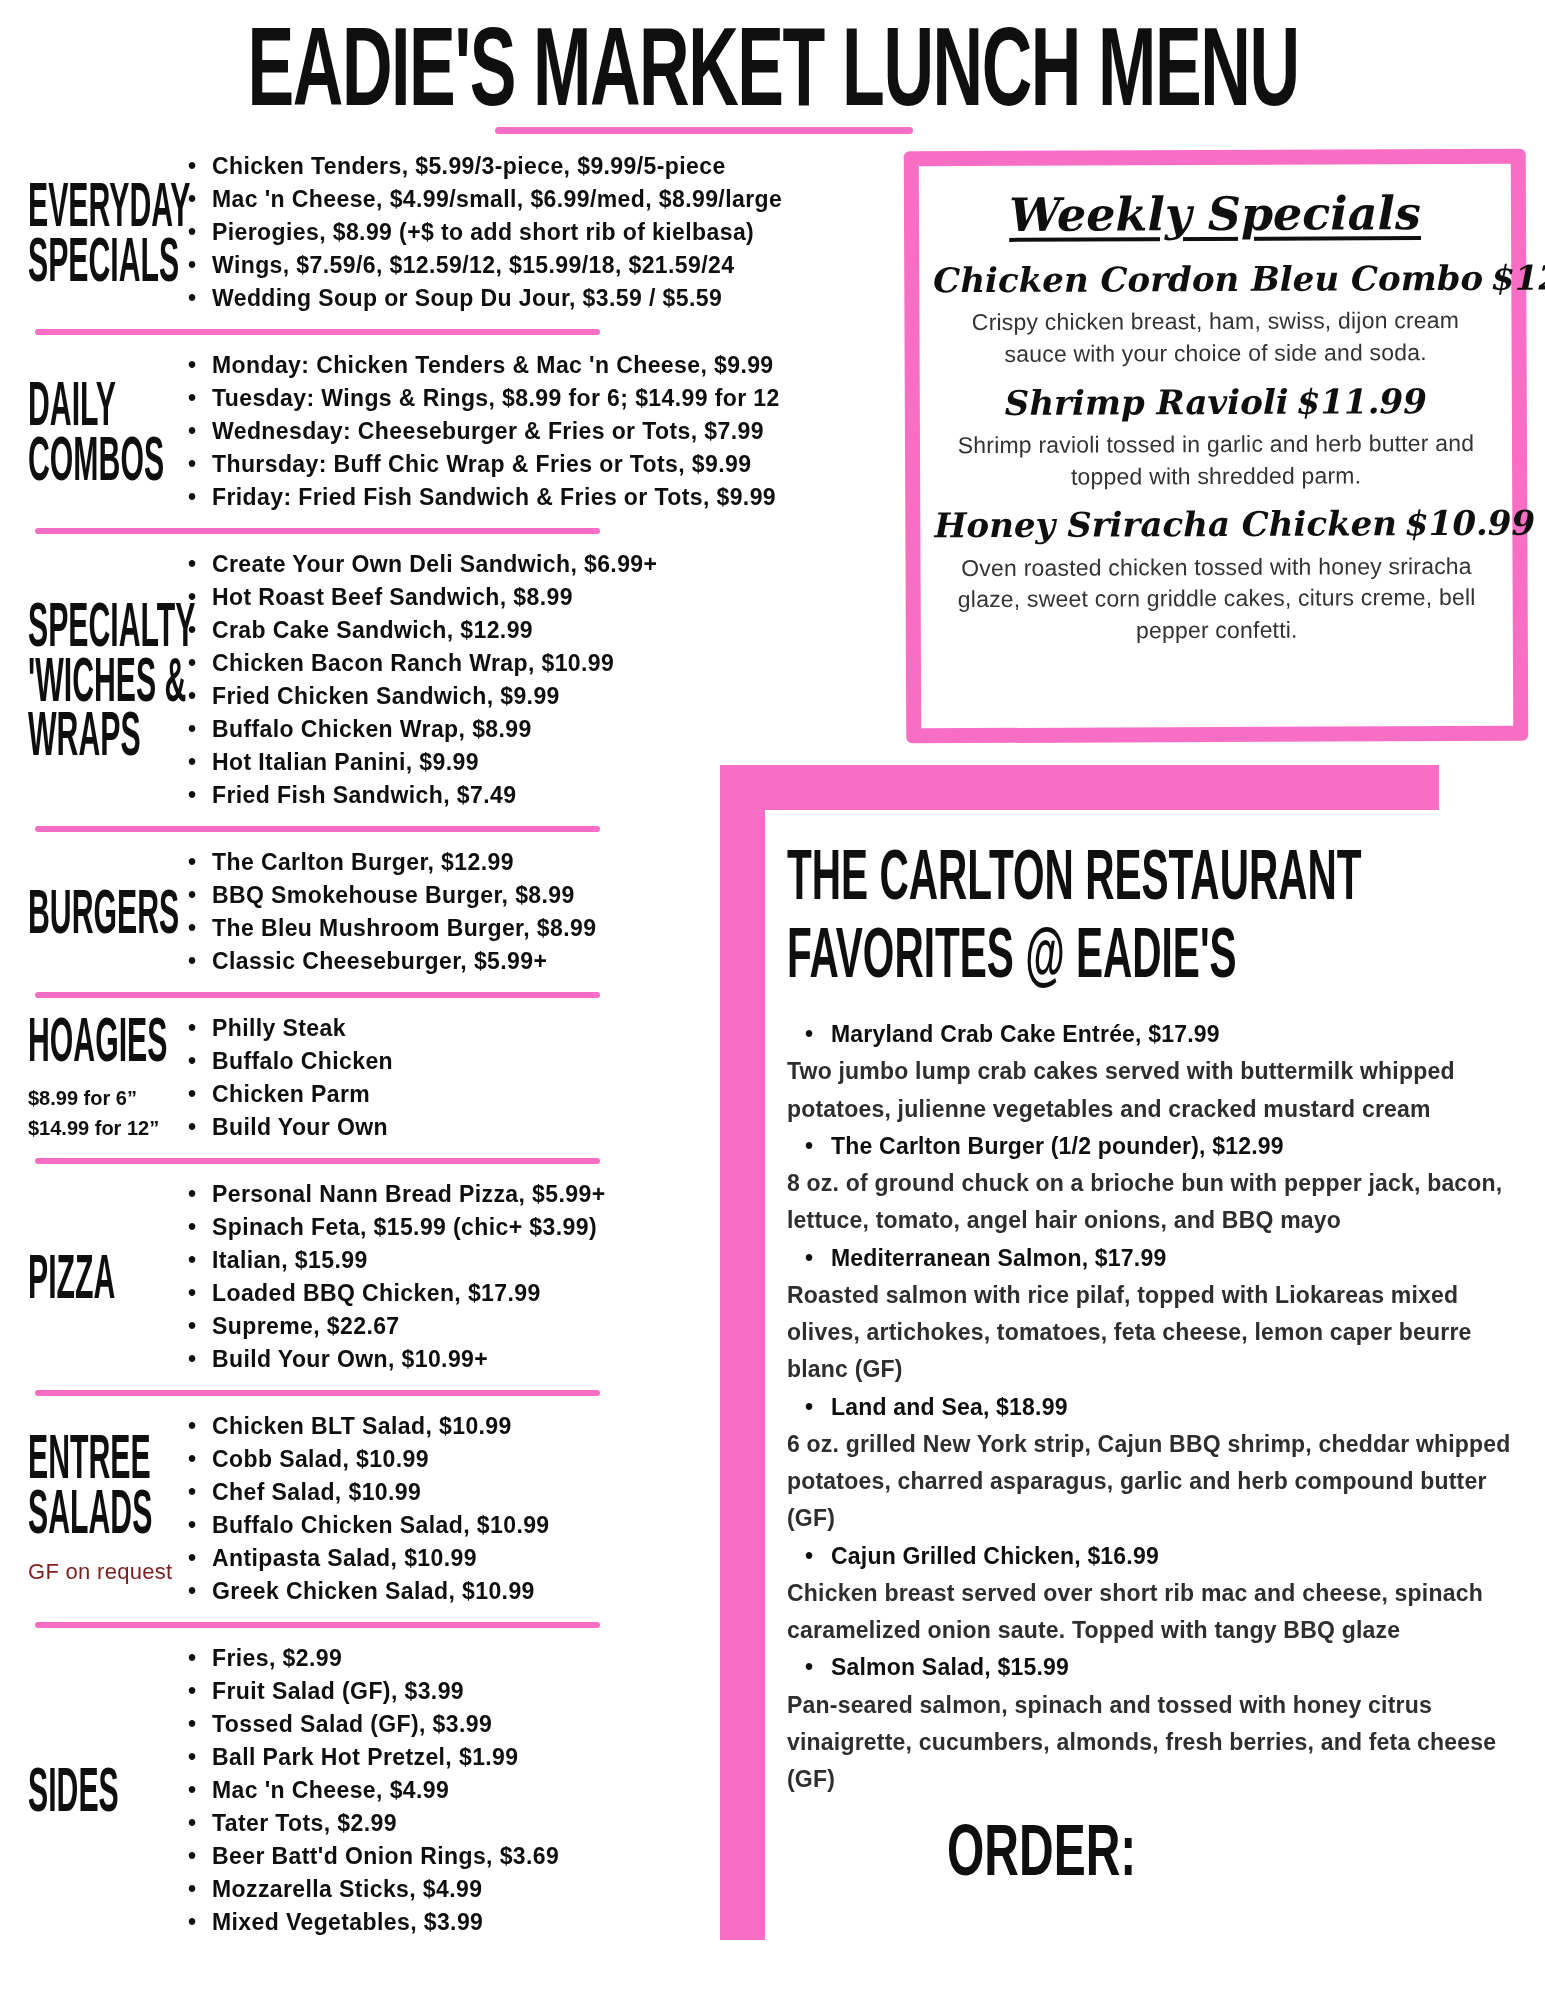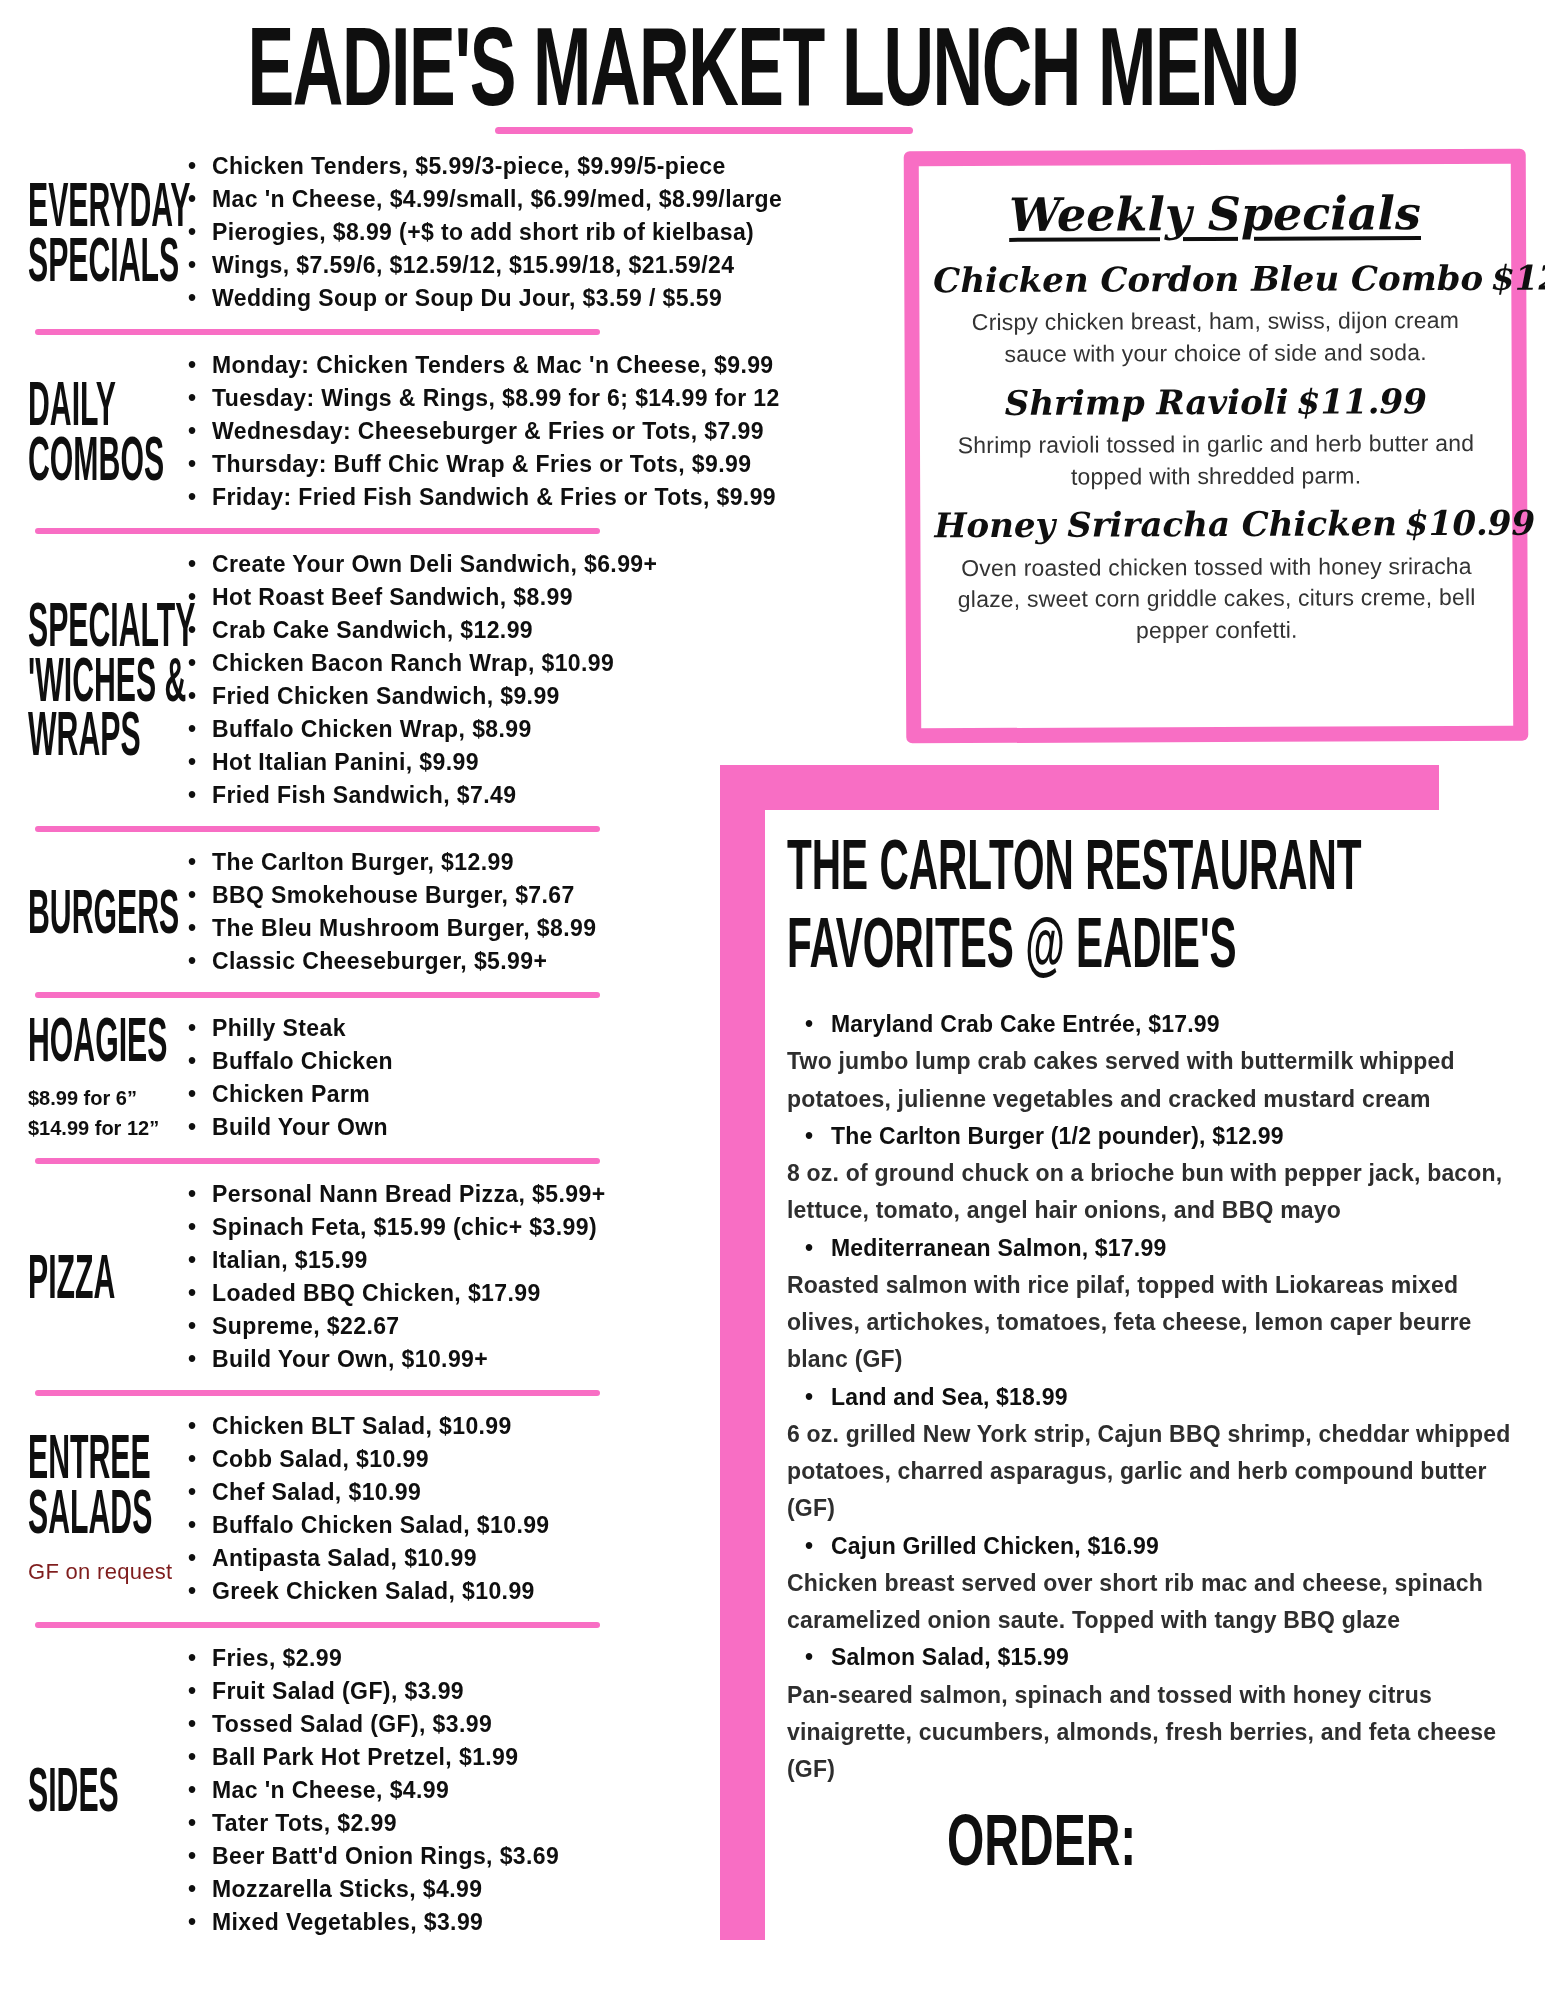--- a/index.html
+++ b/index.html
@@ -59,21 +59,21 @@
   }
   .ws-price { margin-left:8px; }
   .ws-desc {
     font-size:23px; line-height:1.38; color:#333333; letter-spacing:0.2px;
     max-width:552px; margin:2px auto 0 auto;
   }
   
   .carlton {
     position:absolute; left:720px; top:765px; width:719px; height:1175px;
     border-top:45px solid var(--pink); border-left:45px solid var(--pink);
-    padding:16px 10px 0 22px; background:#fff;
+    padding:26px 10px 0 22px; background:#fff;
   }
   .c-title-line {
     font-size:52px; font-weight:700; line-height:1.5; white-space:nowrap;
     transform:scale(0.78,1.35); transform-origin:left center;
   }
   .c-entries { margin-top:24px; }
   .c-name {
     position:relative; padding-left:44px;
     font-size:23px; font-weight:700; line-height:1.62; letter-spacing:0.2px;
   }
@@ -143,21 +143,21 @@
         <li class="item">Fried Fish Sandwich, $7.49</li>
       </ul>
     </div>
     <div class="divider"></div>
     <div class="section">
       <div class="labelbox">
         <div class="label-line">BURGERS</div>
       </div>
       <ul class="items">
         <li class="item">The Carlton Burger, $12.99</li>
-        <li class="item">BBQ Smokehouse Burger, $7.67</li>
+        <li class="item">BBQ Smokehouse Burger, $8.99</li>
         <li class="item">The Bleu Mushroom Burger, $8.99</li>
         <li class="item">Classic Cheeseburger, $5.99+</li>
       </ul>
     </div>
     <div class="divider"></div>
     <div class="section">
       <div class="labelbox">
         <div class="label-line">HOAGIES</div>
         <div class="label-note">
           <div class="note-line">$8.99 for 6”</div>

